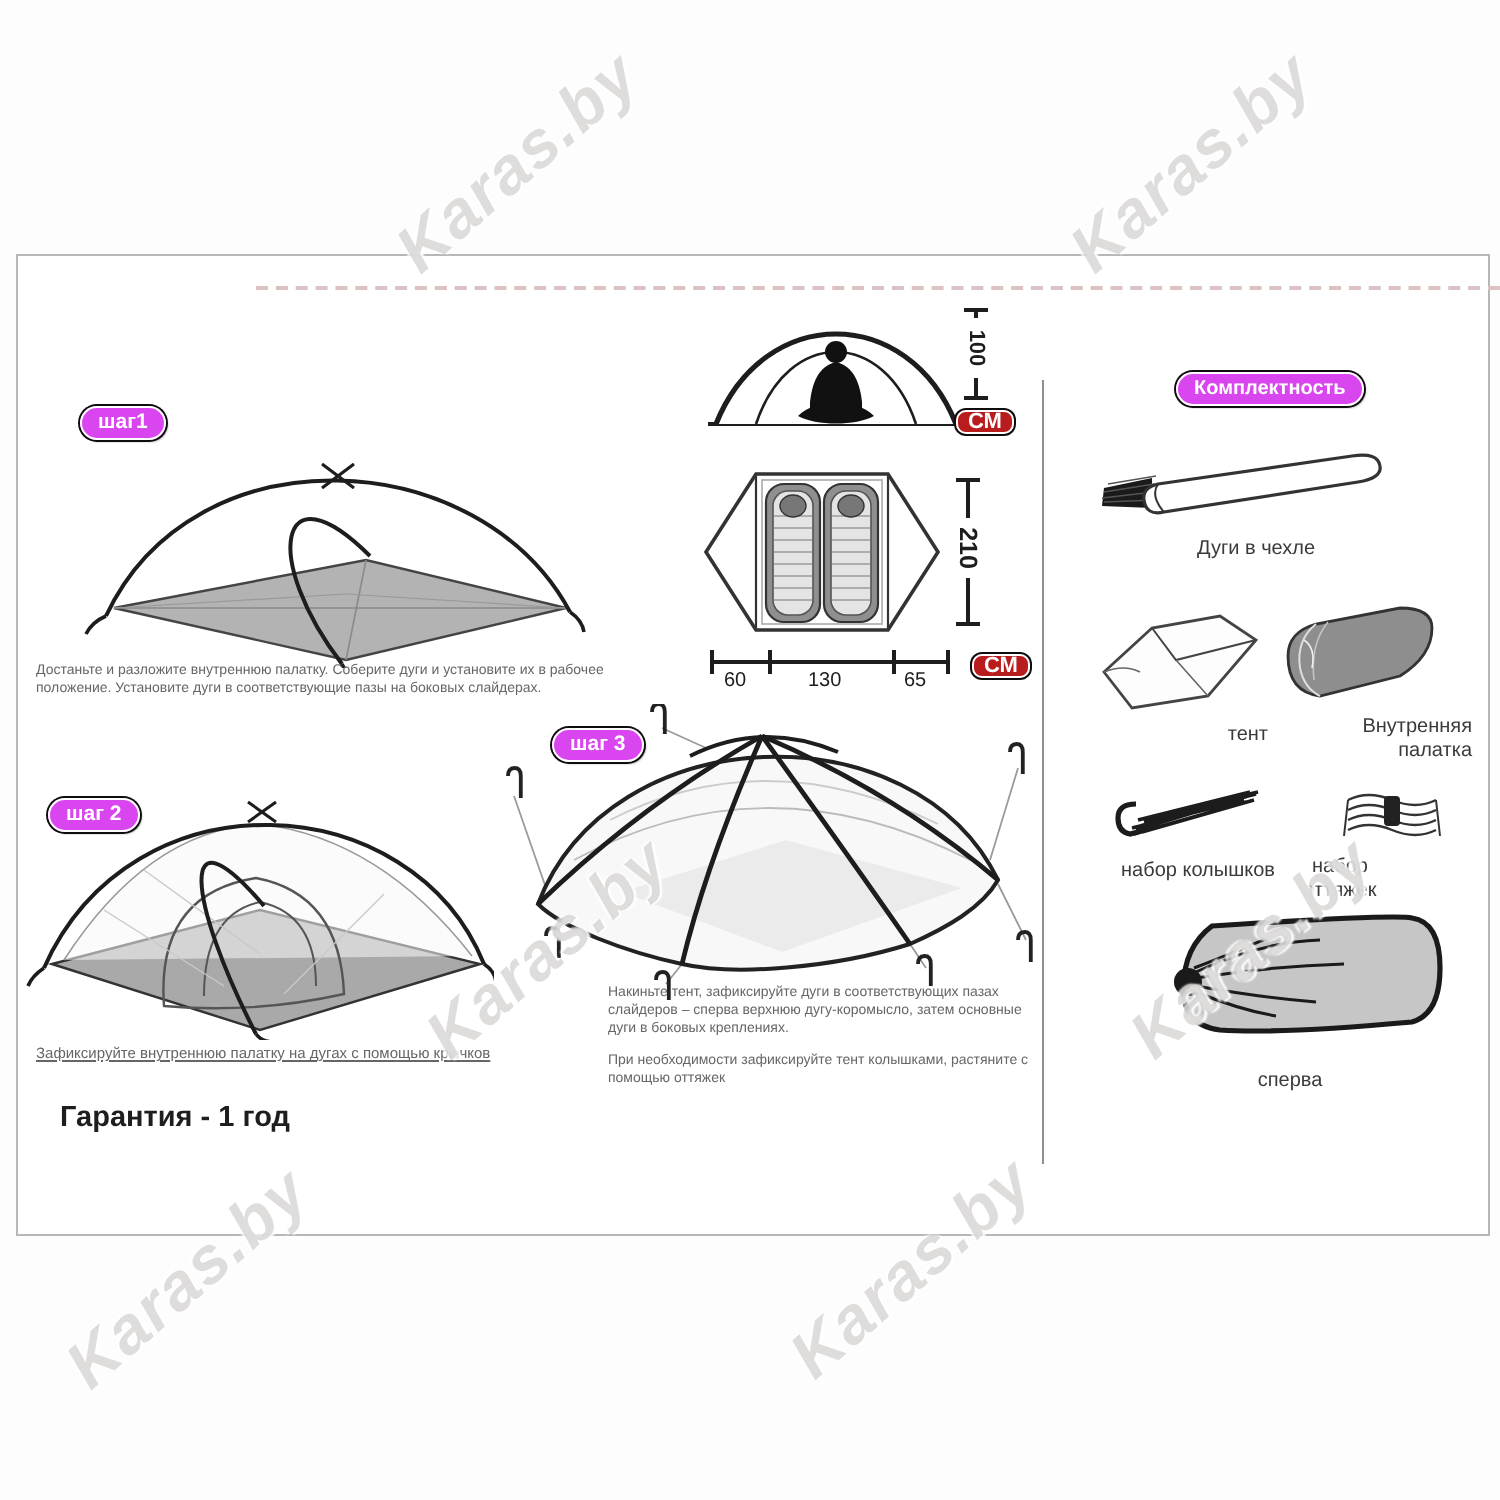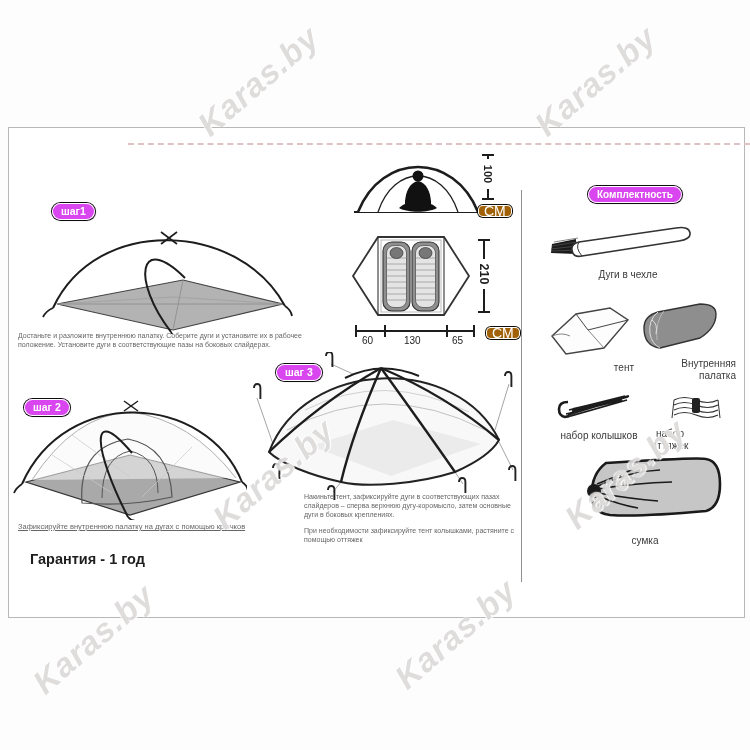--- a/index.html
+++ b/index.html
@@ -16,22 +16,22 @@
   .sheet{position:absolute;left:8px;top:127px;width:735px;height:489px;border:1px solid #b7b7b7;background:#fff;}
   .dashline{position:absolute;left:128px;top:143px;width:622px;height:0;border-top:2px dashed #dcc2c2;z-index:2;}
   .vdivider{position:absolute;left:521px;top:190px;width:1px;height:392px;background:#8f8f8f;}
 
   .title{position:absolute;left:14px;top:143px;font-size:29px;font-weight:bold;color:#151515;letter-spacing:0.3px;}
 
   
   .pill{position:absolute;background:#d946ef;color:#fff;font-weight:bold;border-radius:10px;
         padding:2px 9px;font-size:10.5px;line-height:13px;
         box-shadow:inset 0 0 0 1px #fff, 0 0 0 1px #0d0d0d, 1px 1px 1px rgba(0,0,0,0.35);}
-  .cmbadge{position:absolute;background:#a16207;color:#fff;font-weight:normal;border-radius:5px;
-        padding:1px 6px;font-size:14px;line-height:10px;box-shadow:inset 0 0 0 1px #fff,0 0 0 1px #0d0d0d;}
+  .cmbadge{position:absolute;background:#b91c1c;color:#fff;font-weight:bold;border-radius:5px;
+        padding:1px 6px;font-size:11px;line-height:10px;box-shadow:inset 0 0 0 1px #fff,0 0 0 1px #0d0d0d;}
 
   .stepdesc{position:absolute;font-size:7px;line-height:9px;color:#666;}
   .kitlabel{position:absolute;font-size:10px;line-height:11.5px;color:#3a3a3a;}
   .warranty{position:absolute;left:30px;top:551px;font-size:14.5px;font-weight:bold;color:#1e1e1e;}
   .warning{position:absolute;left:160px;top:546px;width:390px;font-size:13.5px;font-weight:bold;
            color:#c9231f;line-height:16.5px;white-space:pre-line;}
 
   
   .vdim{position:absolute;width:14px;}
   .vdim .bar{position:absolute;left:6px;top:0;bottom:0;width:2px;background:#1d1d1d;}
@@ -53,21 +53,21 @@
   <div class="wm" style="left:200px;top:455px;">Karas.by</div>
   <div class="wm" style="left:552px;top:455px;">Karas.by</div>
   <div class="wm" style="left:20px;top:620px;">Karas.by</div>
   <div class="wm" style="left:382px;top:615px;">Karas.by</div>
 
   <div class="sheet"></div>
   <div class="dashline"></div>
   <div class="vdivider"></div>
 
 
-  <div class="pill" style="left:52px;top:203px;">шаг1</div>
+  <div class="pill" style="left:40px;top:203px;">шаг1</div>
   <svg class="abs" style="left:35px;top:222px;" width="270" height="112" viewBox="0 0 270 112">
     <polygon points="22,82 148,58 248,82 138,108" fill="#b3b3b3" stroke="#444" stroke-width="1.2"></polygon>
     <line x1="22" y1="82" x2="248" y2="82" stroke="#8a8a8a" stroke-width="0.8"></line>
     <line x1="148" y1="58" x2="138" y2="108" stroke="#8a8a8a" stroke-width="0.8"></line>
     <line x1="22" y1="82" x2="138" y2="75" stroke="#999" stroke-width="0.6"></line>
     <line x1="248" y1="82" x2="138" y2="75" stroke="#999" stroke-width="0.6"></line>
     <path d="M 18 86 C 62 -8 205 0 250 84" fill="none" stroke="#1d1d1d" stroke-width="2"></path>
     <path d="M 150 56 C 104 10 96 58 136 110" fill="none" stroke="#1d1d1d" stroke-width="2"></path>
     <line x1="126" y1="10" x2="142" y2="22" stroke="#1d1d1d" stroke-width="1.6"></line>
     <line x1="142" y1="10" x2="126" y2="22" stroke="#1d1d1d" stroke-width="1.6"></line>
@@ -222,17 +222,17 @@
     <rect x="22" y="6" width="8" height="15" rx="2" fill="#222"></rect>
     <path d="M 4 8 L 2 26 M 48 8 L 50 26" stroke="#333" stroke-width="1"></path>
   </svg>
   <div class="kitlabel" style="left:644px;top:428px;width:52px;text-align:center;">набор оттяжек</div>
 
   <svg class="abs" style="left:580px;top:455px;" width="145" height="66" viewBox="0 0 145 66">
     <path d="M 26 8 Q 118 2 126 4 Q 140 6 140 29 Q 140 52 126 56 Q 60 62 30 60 Q 14 58 12 44 Q 10 20 26 8 Z" fill="#c6c6c6" stroke="#1a1a1a" stroke-width="2.6"></path>
     <circle cx="14" cy="36" r="7" fill="#1a1a1a"></circle>
     <path d="M 18 31 Q 50 16 80 15 M 18 34 Q 56 28 92 27 M 18 38 Q 52 44 78 46 M 17 29 Q 40 20 56 13 M 18 41 Q 40 50 58 53" fill="none" stroke="#1a1a1a" stroke-width="1.5"></path>
   </svg>
-  <div class="kitlabel" style="left:600px;top:535px;width:90px;text-align:center;">сумка</div>
+  <div class="kitlabel" style="left:600px;top:535px;width:90px;text-align:center;">сперва</div>
 
   <div class="warranty">Гарантия - 1 год</div>
 
 </div>
 
 </body></html>

